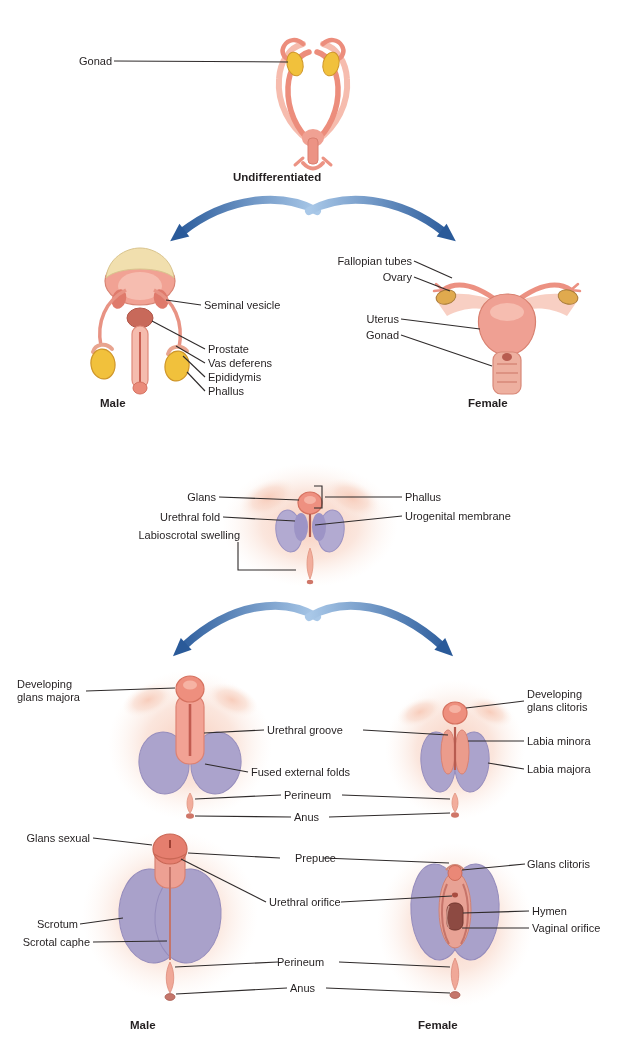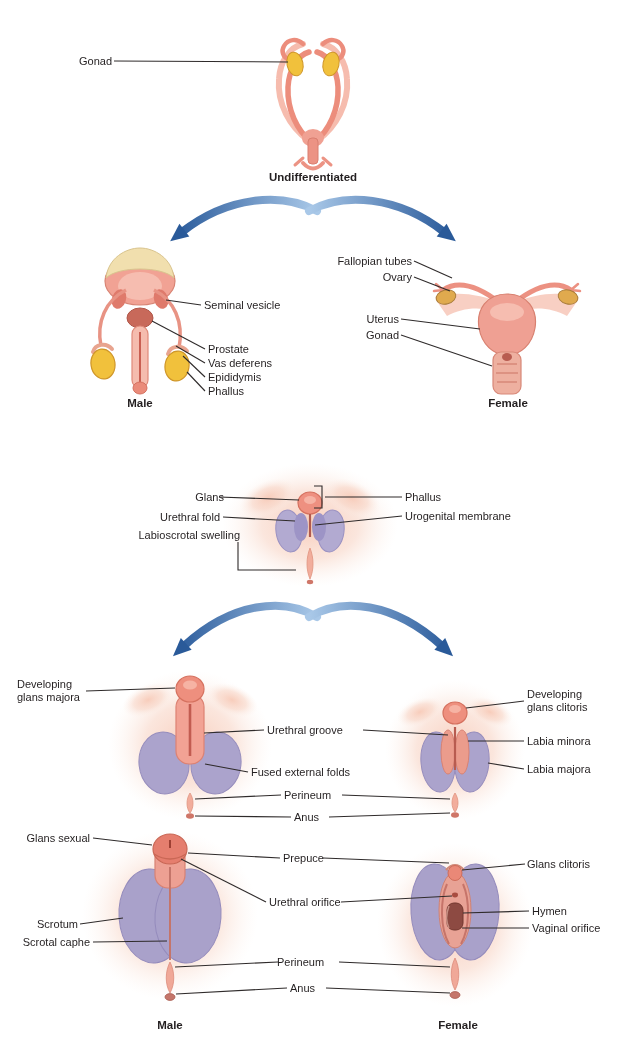--- a/index.html
+++ b/index.html
@@ -2,21 +2,21 @@
 <html><head>
 <meta charset="utf-8">
 <style>
   html,body{margin:0;padding:0;background:#ffffff}
   body{font-family:"Liberation Sans",sans-serif;color:#231f20}
   #fig{position:relative;width:627px;height:1039px;background:#ffffff;overflow:hidden}
   #fig svg.art{position:absolute;left:0;top:0}
   .lbl{position:absolute;font-size:11px;line-height:13px;white-space:nowrap}
   .wrap{white-space:normal}
   .r{text-align:right}
-  .c{text-align:center}
+  .c{text-align:left}
   .b{font-weight:700;font-size:11.5px}
   .title{position:absolute;left:0;width:627px;text-align:center;font-weight:700;font-size:12px}
 </style>
 </head>
 <body>
 
 <div id="fig">
 
 <svg class="art" width="627" height="1039" viewBox="0 0 627 1039">
   <defs>
@@ -219,35 +219,35 @@
 <div class="lbl" style="left:208px;top:357px">Vas deferens</div>
 <div class="lbl" style="left:208px;top:371px">Epididymis</div>
 <div class="lbl" style="left:208px;top:385px">Phallus</div>
 <div class="lbl c b" style="left:100px;top:397px;width:80px">Male</div>
 <div class="lbl r" style="left:312px;top:255px;width:100px">Fallopian tubes</div>
 <div class="lbl r" style="left:342px;top:271px;width:70px">Ovary</div>
 <div class="lbl r" style="left:329px;top:313px;width:70px">Uterus</div>
 <div class="lbl r" style="left:329px;top:329px;width:70px">Gonad</div>
 <div class="lbl c b" style="left:468px;top:397px;width:80px">Female</div>
 
-<div class="lbl r" style="left:154px;top:491px;width:70px">Glans</div>
+<div class="lbl r" style="left:146px;top:491px;width:70px">Glans</div>
 <div class="lbl r" style="left:120px;top:511px;width:100px">Urethral fold</div>
 <div class="lbl r" style="left:90px;top:529px;width:150px">Labioscrotal swelling</div>
 <div class="lbl" style="left:405px;top:491px">Phallus</div>
 <div class="lbl" style="left:405px;top:510px">Urogenital membrane</div>
 <div class="lbl wrap" style="left:17px;top:678px;width:70px">Developing glans majora</div>
 <div class="lbl" style="left:267px;top:724px">Urethral groove</div>
 <div class="lbl" style="left:251px;top:766px">Fused external folds</div>
 <div class="lbl" style="left:284px;top:789px">Perineum</div>
 <div class="lbl" style="left:294px;top:811px">Anus</div>
 <div class="lbl wrap" style="left:527px;top:688px;width:74px">Developing glans clitoris</div>
 <div class="lbl" style="left:527px;top:735px">Labia minora</div>
 <div class="lbl" style="left:527px;top:763px">Labia majora</div>
 <div class="lbl r" style="left:20px;top:832px;width:70px">Glans sexual</div>
-<div class="lbl" style="left:283px;top:852px">Prepuce</div>
+<div class="lbl" style="left:295px;top:852px">Prepuce</div>
 <div class="lbl" style="left:269px;top:896px">Urethral orifice</div>
 <div class="lbl r" style="left:18px;top:918px;width:60px">Scrotum</div>
 <div class="lbl r" style="left:8px;top:936px;width:82px">Scrotal caphe</div>
 <div class="lbl" style="left:277px;top:956px">Perineum</div>
 <div class="lbl" style="left:290px;top:982px">Anus</div>
 <div class="lbl" style="left:527px;top:858px">Glans clitoris</div>
 <div class="lbl" style="left:532px;top:905px">Hymen</div>
 <div class="lbl" style="left:532px;top:922px">Vaginal orifice</div>
 <div class="lbl c b" style="left:130px;top:1019px;width:80px">Male</div>
 <div class="lbl c b" style="left:418px;top:1019px;width:80px">Female</div>

